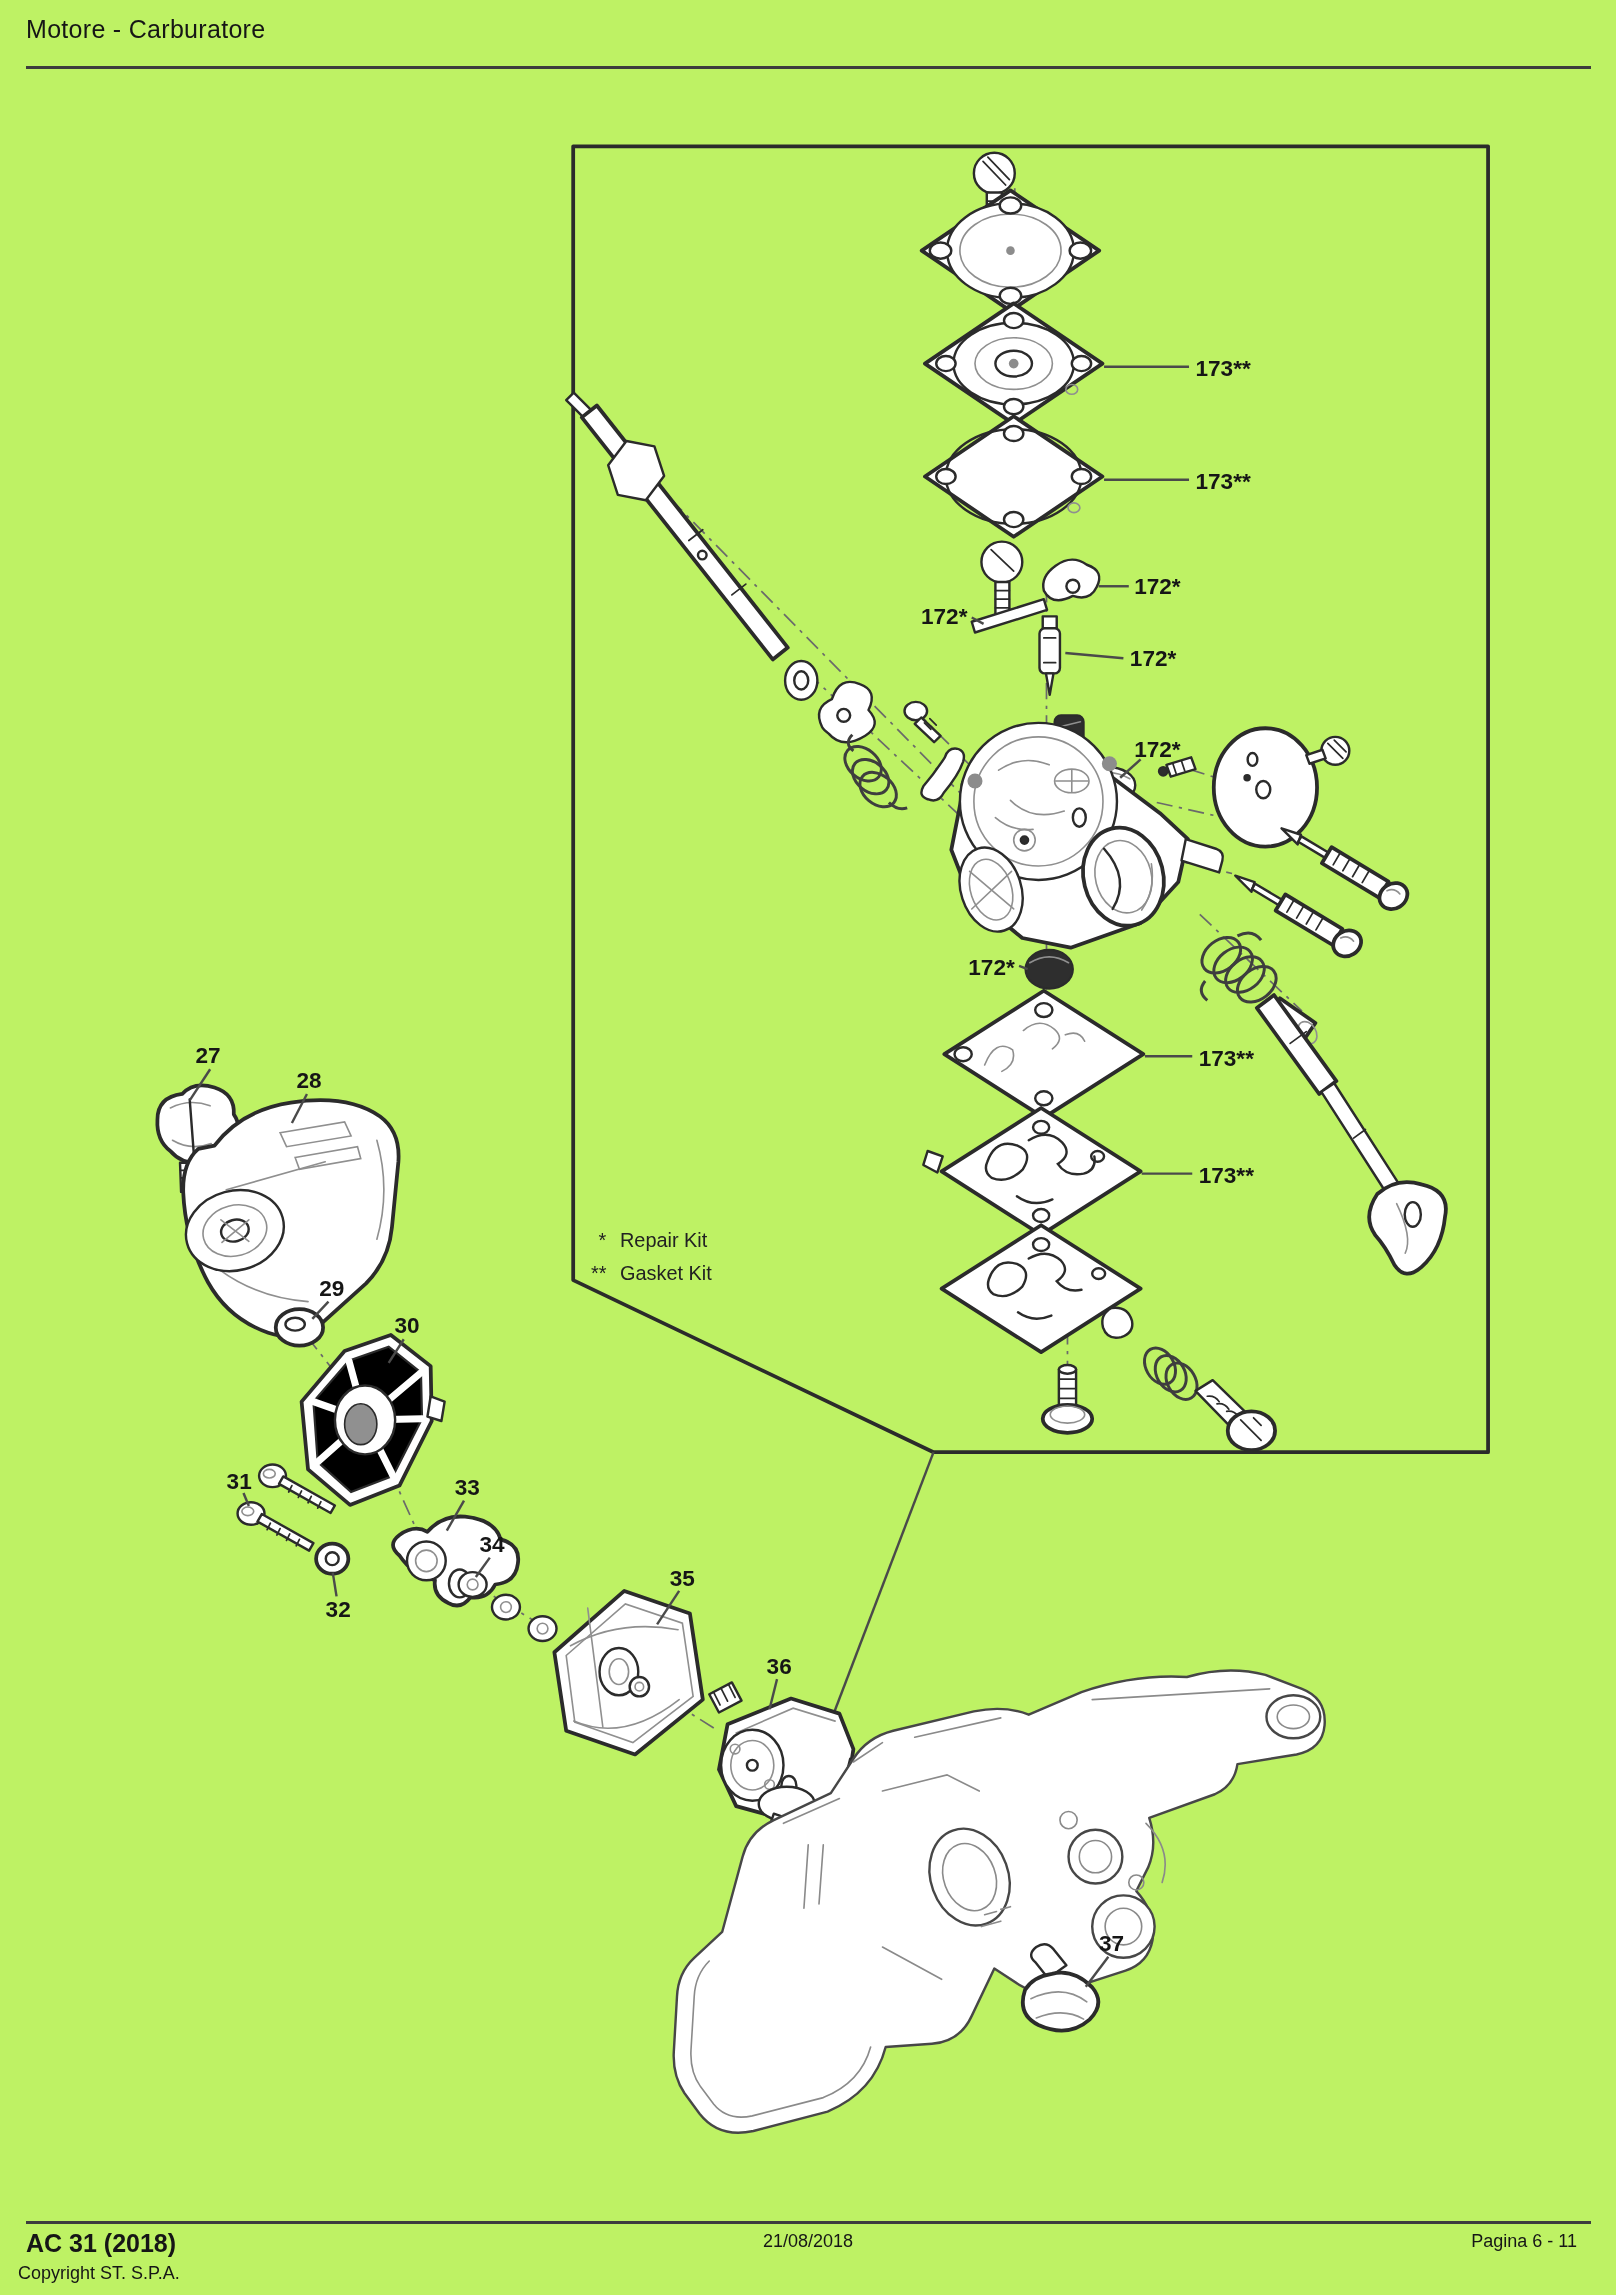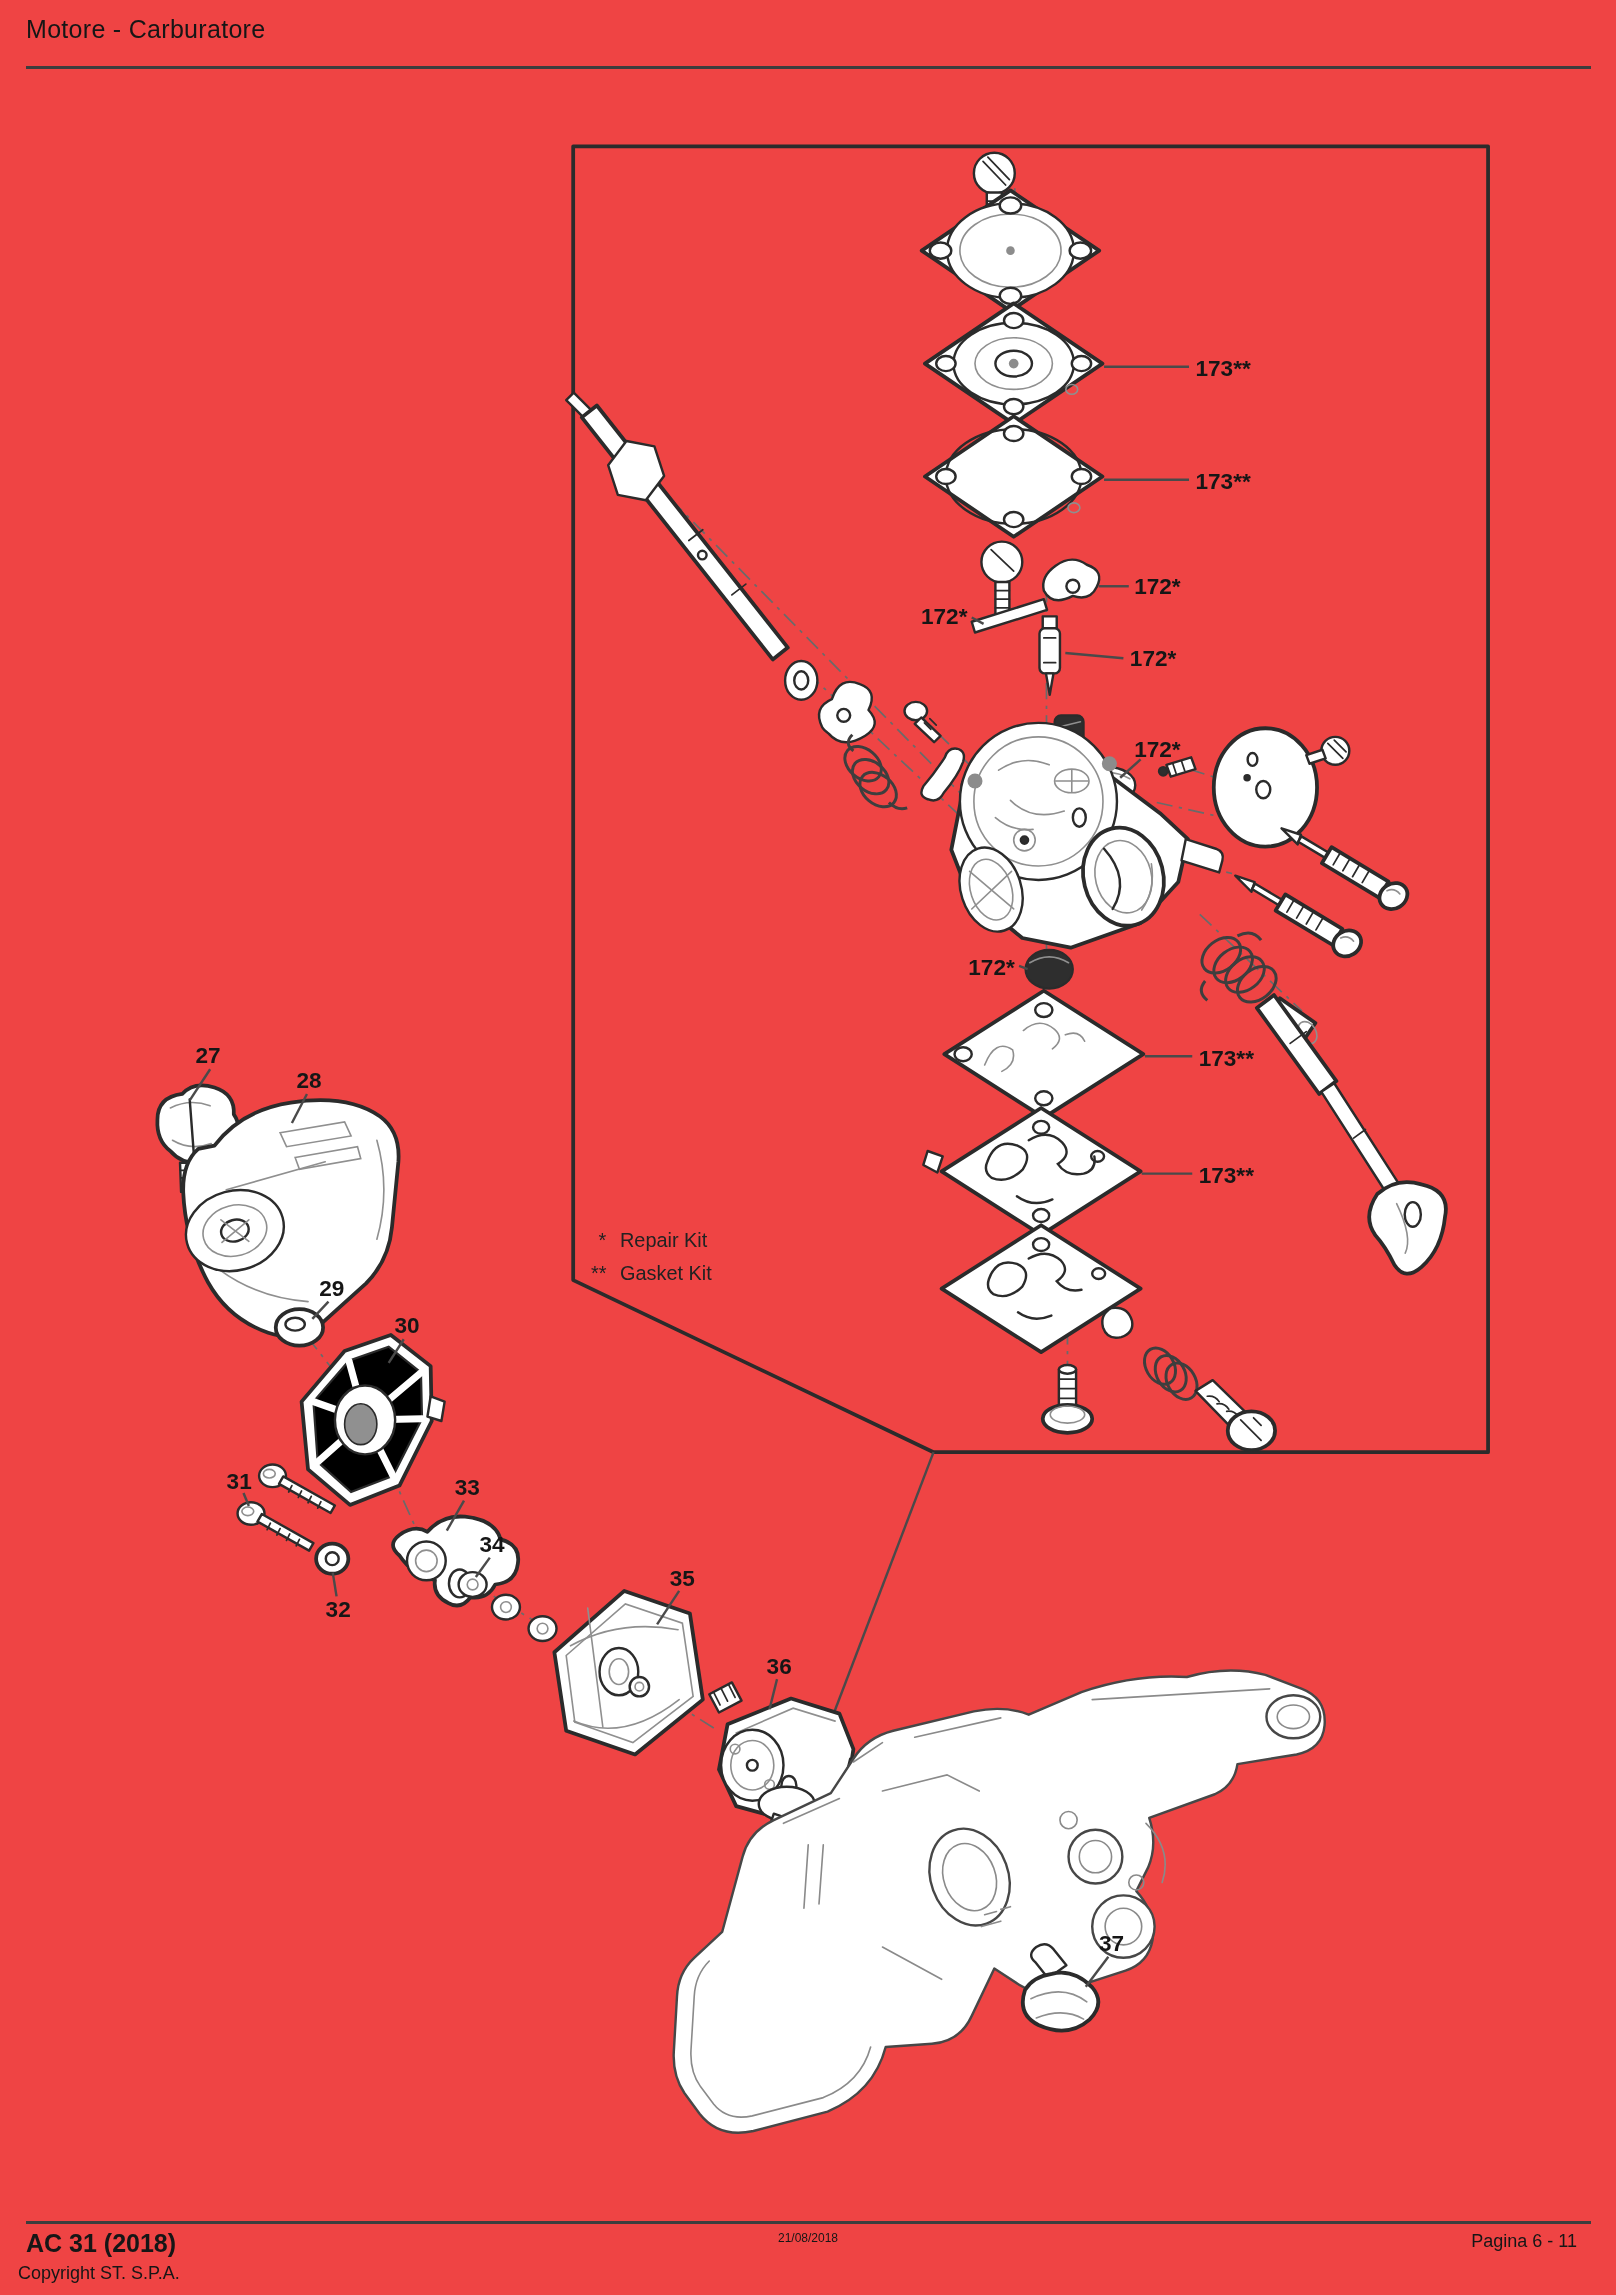--- a/index.html
+++ b/index.html
@@ -1,25 +1,25 @@
 <!DOCTYPE html>
 <html style="--ink: #2b2b2b; --mesh: #9b9b9b;font-size:8.6px"><head>
 <meta charset="utf-8">
 <style>
   :root{ --ink:#2b2b2b; --mesh:#9b9b9b; }
   html,body{margin:0;padding:0;background:#fff;}
-  #page{position:relative;width:1617px;height:2295px;background:#ef4444;overflow:hidden;
+  #page{position:relative;width:1617px;height:2295px;background:#bef264;overflow:hidden;
         font-family:"Liberation Sans",sans-serif;color:#161616;}
   .title{position:absolute;left:26px;top:15px;font-size:25px;font-weight:500;letter-spacing:0.3px;}
   .rule{position:absolute;left:26px;right:26px;height:2.7px;background:#3d3d3d;}
   .rule.top{top:66px;}
   .rule.bottom{top:2221px;}
   .f-model{position:absolute;left:26px;top:2229px;font-size:25px;font-weight:700;}
   .f-copy{position:absolute;left:18px;top:2263px;font-size:18px;}
-  .f-date{position:absolute;left:539px;top:2231px;width:538px;text-align:center;font-size:12px;}
+  .f-date{position:absolute;left:539px;top:2231px;width:538px;text-align:center;font-size:18px;}
   .f-page{position:absolute;right:40px;top:2231px;font-size:18px;}
   svg{position:absolute;left:0;top:0;}
   .s1{fill:#fff;stroke:var(--ink);stroke-width:7;stroke-linejoin:round;stroke-linecap:round}
   .s2{fill:#fff;stroke:var(--ink);stroke-width:4.5;stroke-linejoin:round;stroke-linecap:round}
   .o1{fill:none;stroke:var(--ink);stroke-width:7;stroke-linejoin:round;stroke-linecap:round}
   .o2{fill:none;stroke:var(--ink);stroke-width:4.5;stroke-linecap:round}
   .tk{fill:none;stroke:var(--ink);stroke-width:3.2;stroke-linecap:round}
   .t{fill:none;stroke:#8f8f8f;stroke-width:3;stroke-linecap:round}
   .dk{fill:#2e2e2e;stroke:var(--ink);stroke-width:4}
   .gry{fill:#8c8c8c;stroke:none}

